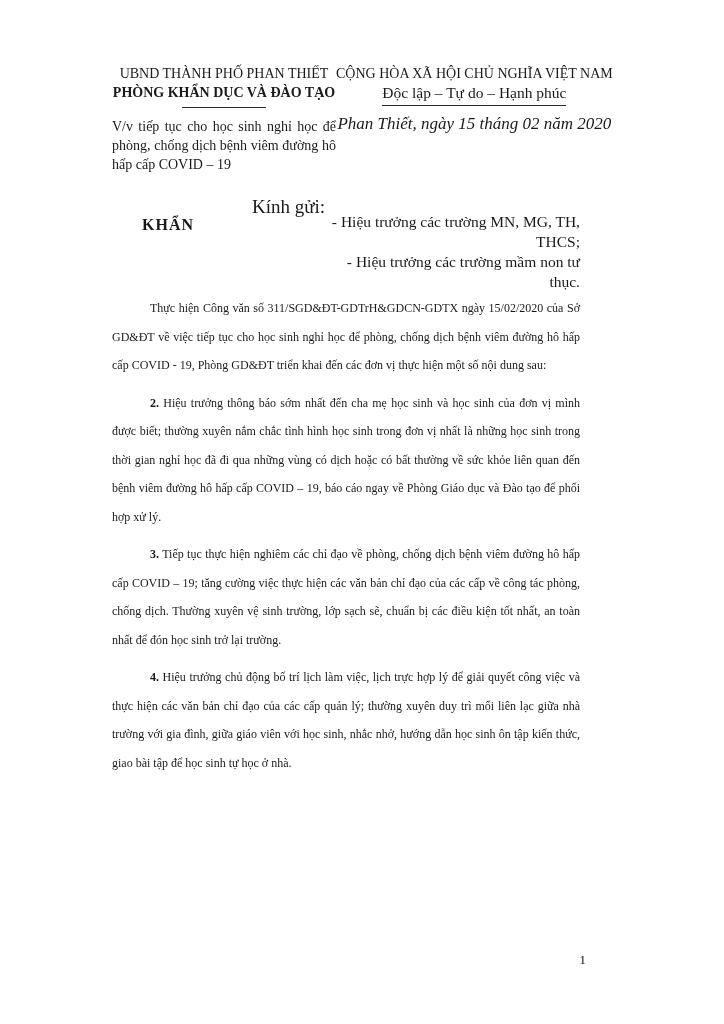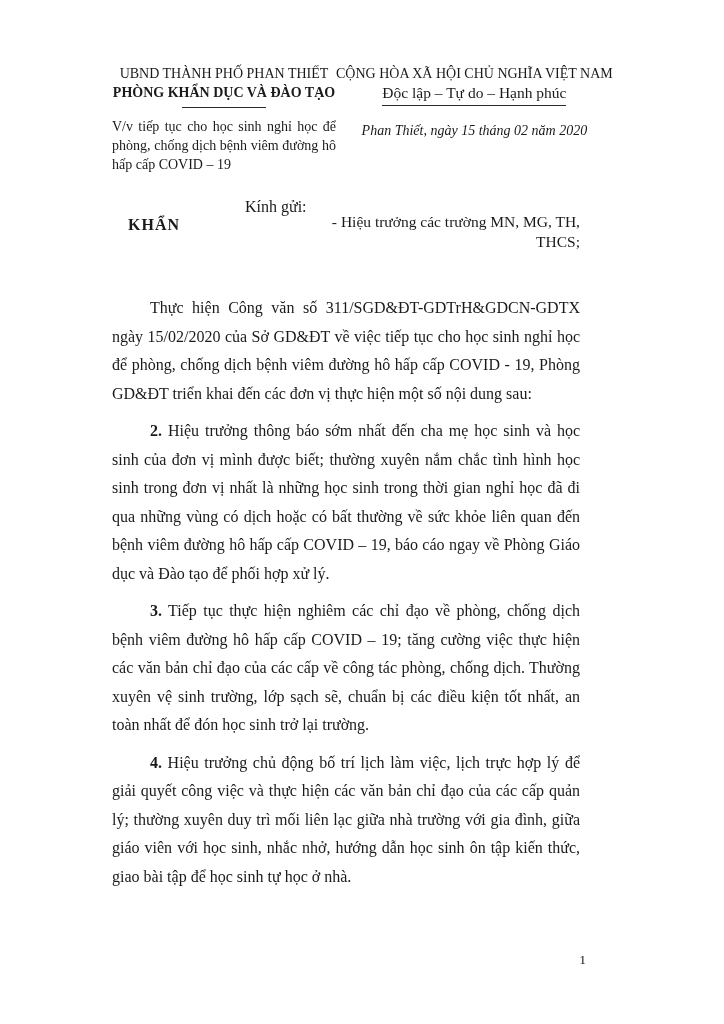--- a/index.html
+++ b/index.html
@@ -73,65 +73,65 @@
   .motto-line {
     display: inline-block;
     font-size: 15.5px;
     font-weight: normal;
     line-height: 20px;
     padding-bottom: 2px;
     border-bottom: 1.6px solid #2a2a2a;
     white-space: nowrap;
   }
   .place-date {
-    font-size: 14px;
+    font-size: 17px;
     font-style: italic;
     line-height: 20px;
-    margin-top: 15px;
+    margin-top: 8px;
     white-space: nowrap;
   }
 
   
   .salutation {
     position: relative;
     margin-top: 23px;
     height: 78px;
   }
   .urgency {
     position: absolute;
-    left: 16px;
+    left: 30px;
     top: 19px;
     font-size: 16px;
     font-weight: bold;
     letter-spacing: 1px;
   }
   .greeting {
     position: absolute;
-    left: 133px;
+    left: 140px;
     top: 0;
-    font-size: 16px;
+    font-size: 19px;
     line-height: 19px;
     text-align: right;
   }
   .recipients {
     position: absolute;
     left: 203px;
     top: 15px;
     font-size: 15.5px;
     line-height: 20px;
     text-align: right;
   }
 
   
   .doc-body {
     margin-top: 19px;
   }
   .para {
     margin: 0 0 9px 0;
-    font-size: 16px;
+    font-size: 12px;
     line-height: 28.5px;
     text-align: justify;
     text-indent: 38px;
   }
   .para .b {
     font-weight: bold;
   }
 
   
   .page-number {
@@ -160,20 +160,21 @@
       </div>
       <div class="place-date">Phan Thiết, ngày 15 tháng 02 năm 2020</div>
     </div>
   </div>
 
   <div class="salutation">
     <div class="urgency">KHẨN</div>
     <div class="greeting">Kính gửi:</div>
     <div class="recipients">
       <div>- Hiệu trưởng các trường MN, MG, TH, THCS;</div>
+      <div>- Hiệu trưởng các trường mầm non tư thục.</div>
     </div>
   </div>
 
   <div class="doc-body" id="body-paragraphs">
       <p class="para"><span>Thực hiện Công văn số 311/SGD&amp;ĐT-GDTrH&amp;GDCN-GDTX ngày 15/02/2020 của Sở GD&amp;ĐT về việc tiếp tục cho học sinh nghỉ học để phòng, chống dịch bệnh viêm đường hô hấp cấp COVID - 19,  Phòng GD&amp;ĐT triển khai đến các đơn vị thực hiện một số nội dung sau:</span></p>
       <p class="para"><span class="b">2.</span><span> Hiệu trưởng thông báo sớm nhất đến cha mẹ học sinh và học sinh của đơn vị mình được biết; thường xuyên nắm chắc tình hình học sinh trong đơn vị nhất là những học sinh trong thời gian nghỉ học đã đi qua những vùng có dịch hoặc có bất thường về sức khỏe liên quan đến bệnh viêm đường hô hấp cấp COVID – 19, báo cáo ngay về Phòng Giáo dục và Đào tạo để phối hợp xử lý.</span></p>
       <p class="para"><span class="b">3.</span><span> Tiếp tục thực hiện nghiêm các chỉ đạo về phòng, chống dịch bệnh viêm đường hô hấp cấp COVID – 19; tăng cường việc thực hiện các văn bản chỉ đạo của các cấp về công tác phòng, chống dịch. Thường xuyên vệ sinh trường, lớp sạch sẽ, chuẩn bị các điều kiện tốt nhất, an toàn nhất để đón học sinh trở lại trường.</span></p>
       <p class="para"><span class="b">4.</span><span> Hiệu trưởng chủ động bố trí lịch làm việc, lịch trực hợp lý để giải quyết công việc và thực hiện các văn bản chỉ đạo của các cấp quản lý; thường xuyên duy trì mối liên lạc giữa nhà trường với gia đình, giữa giáo viên với học sinh, nhắc nhở, hướng dẫn học sinh ôn tập kiến thức, giao bài tập để học sinh tự học ở nhà.</span></p>
     </div>
 

